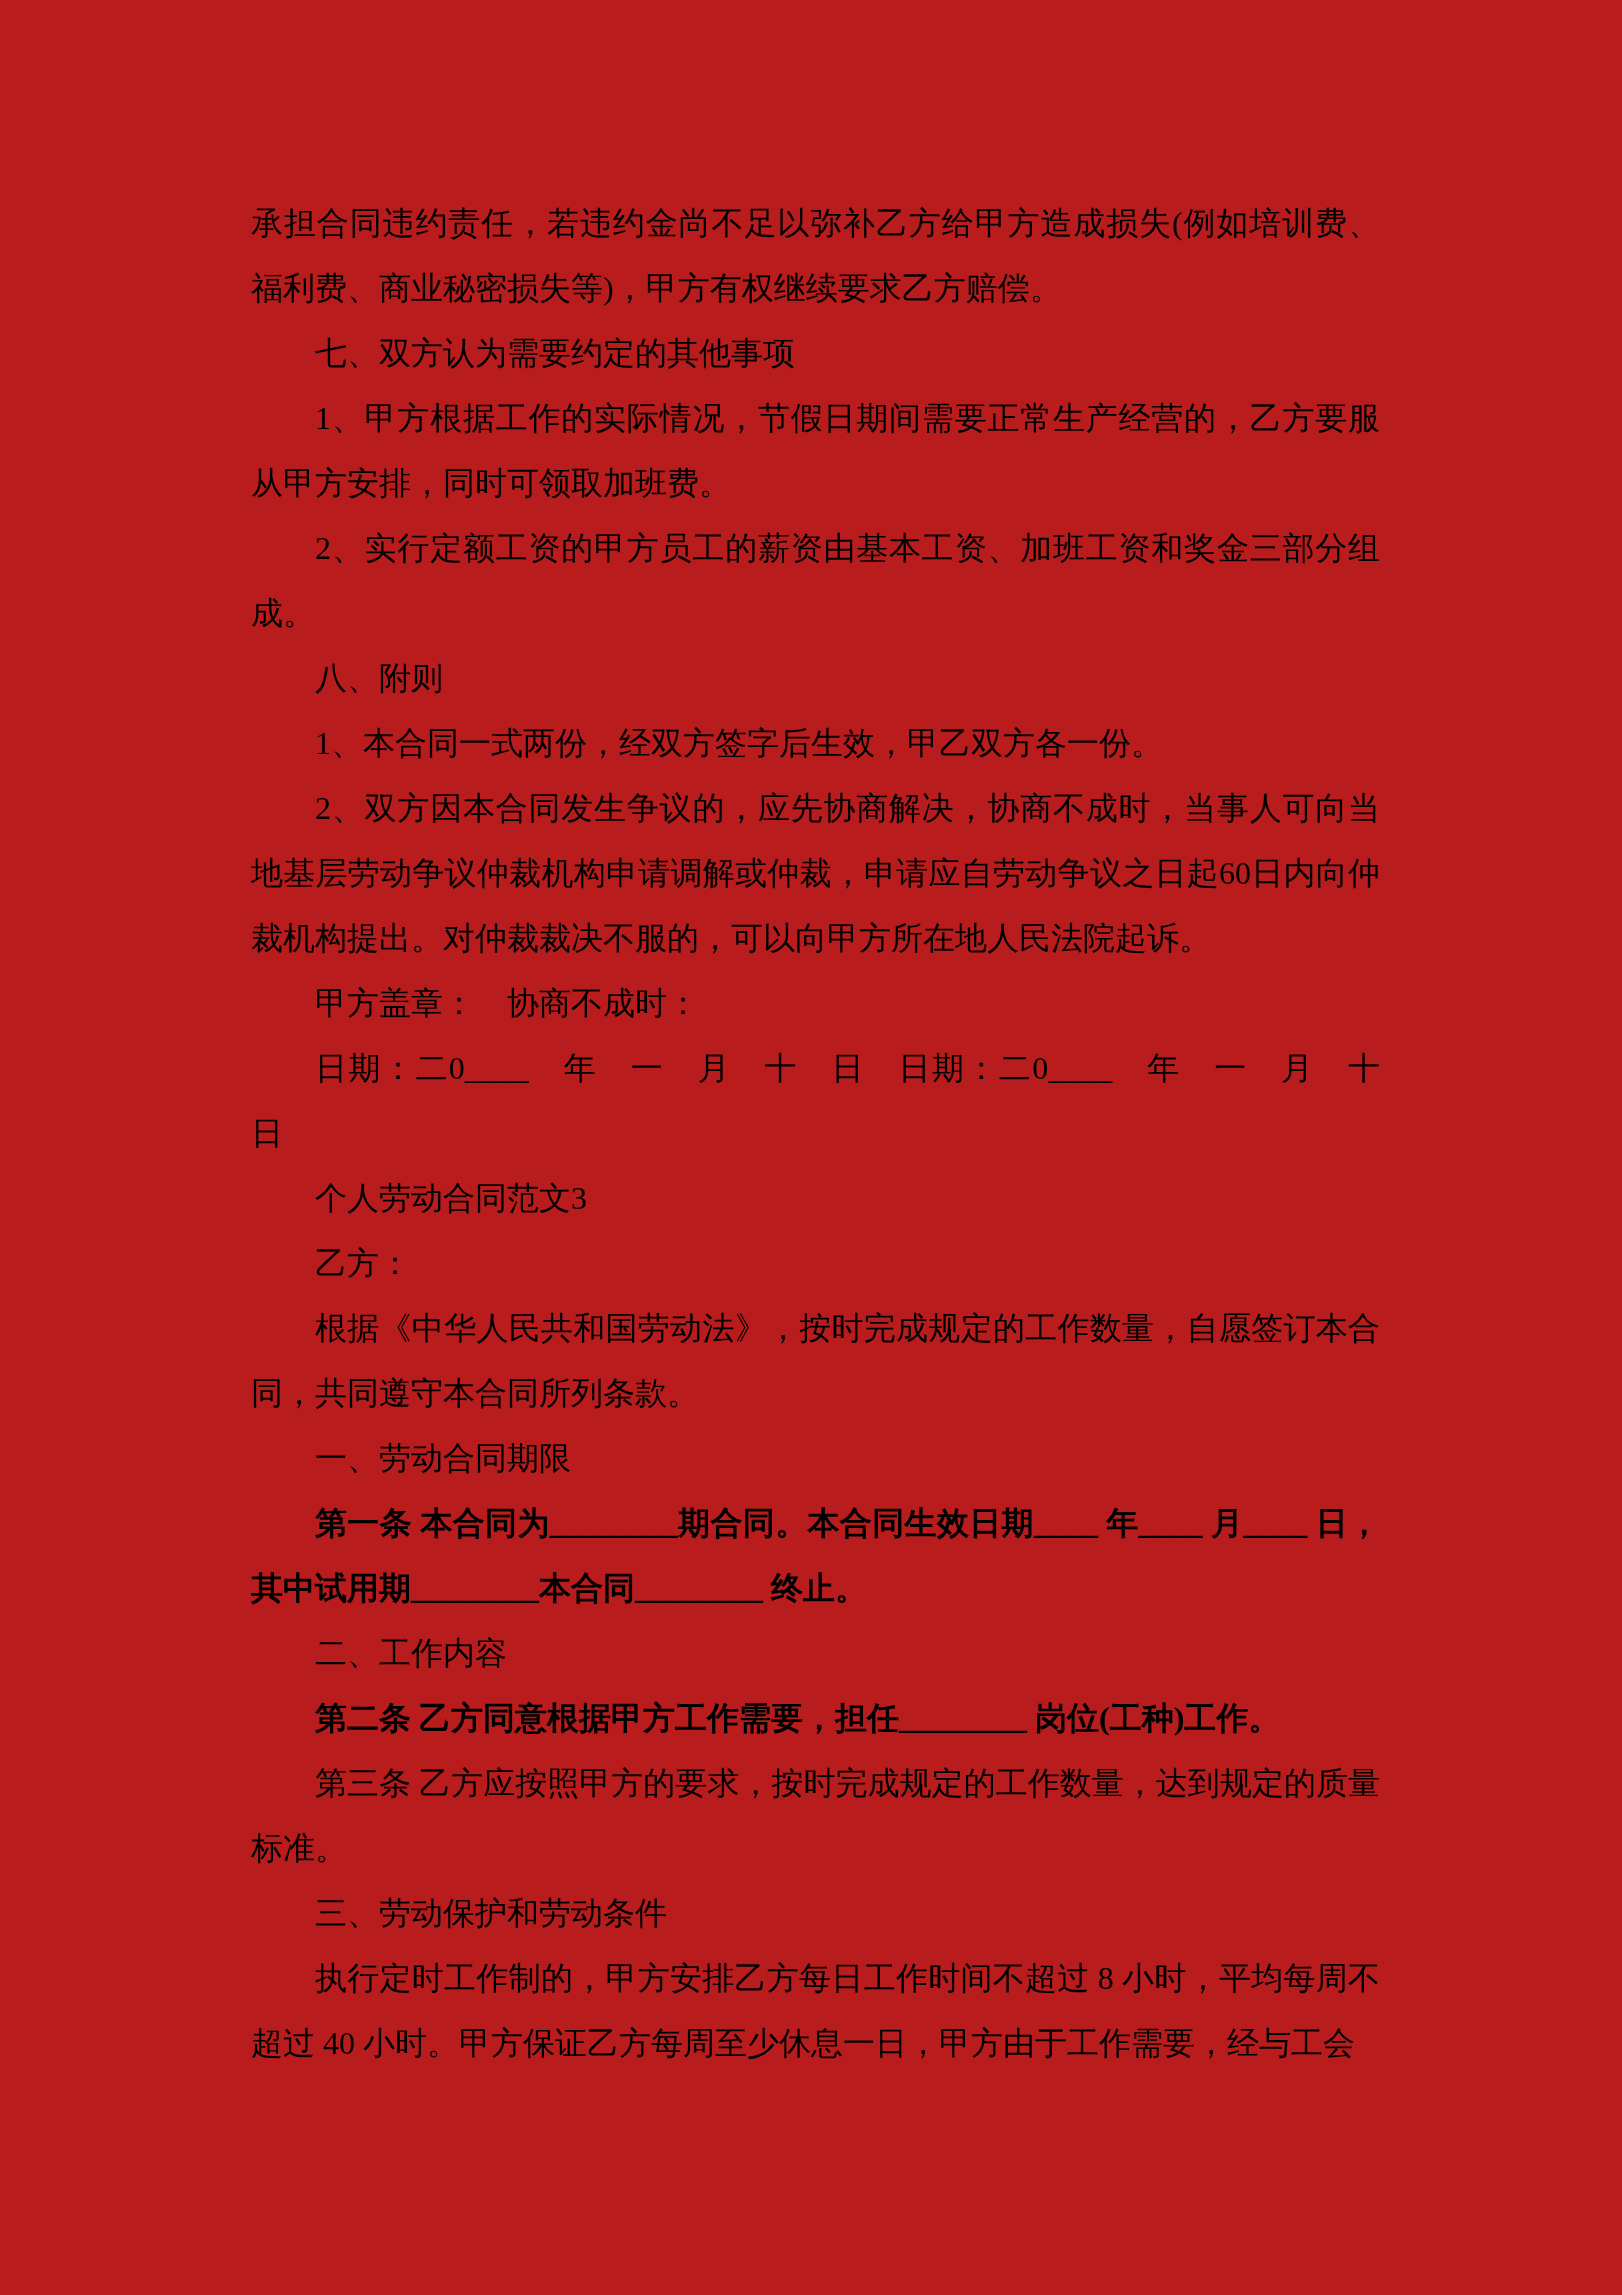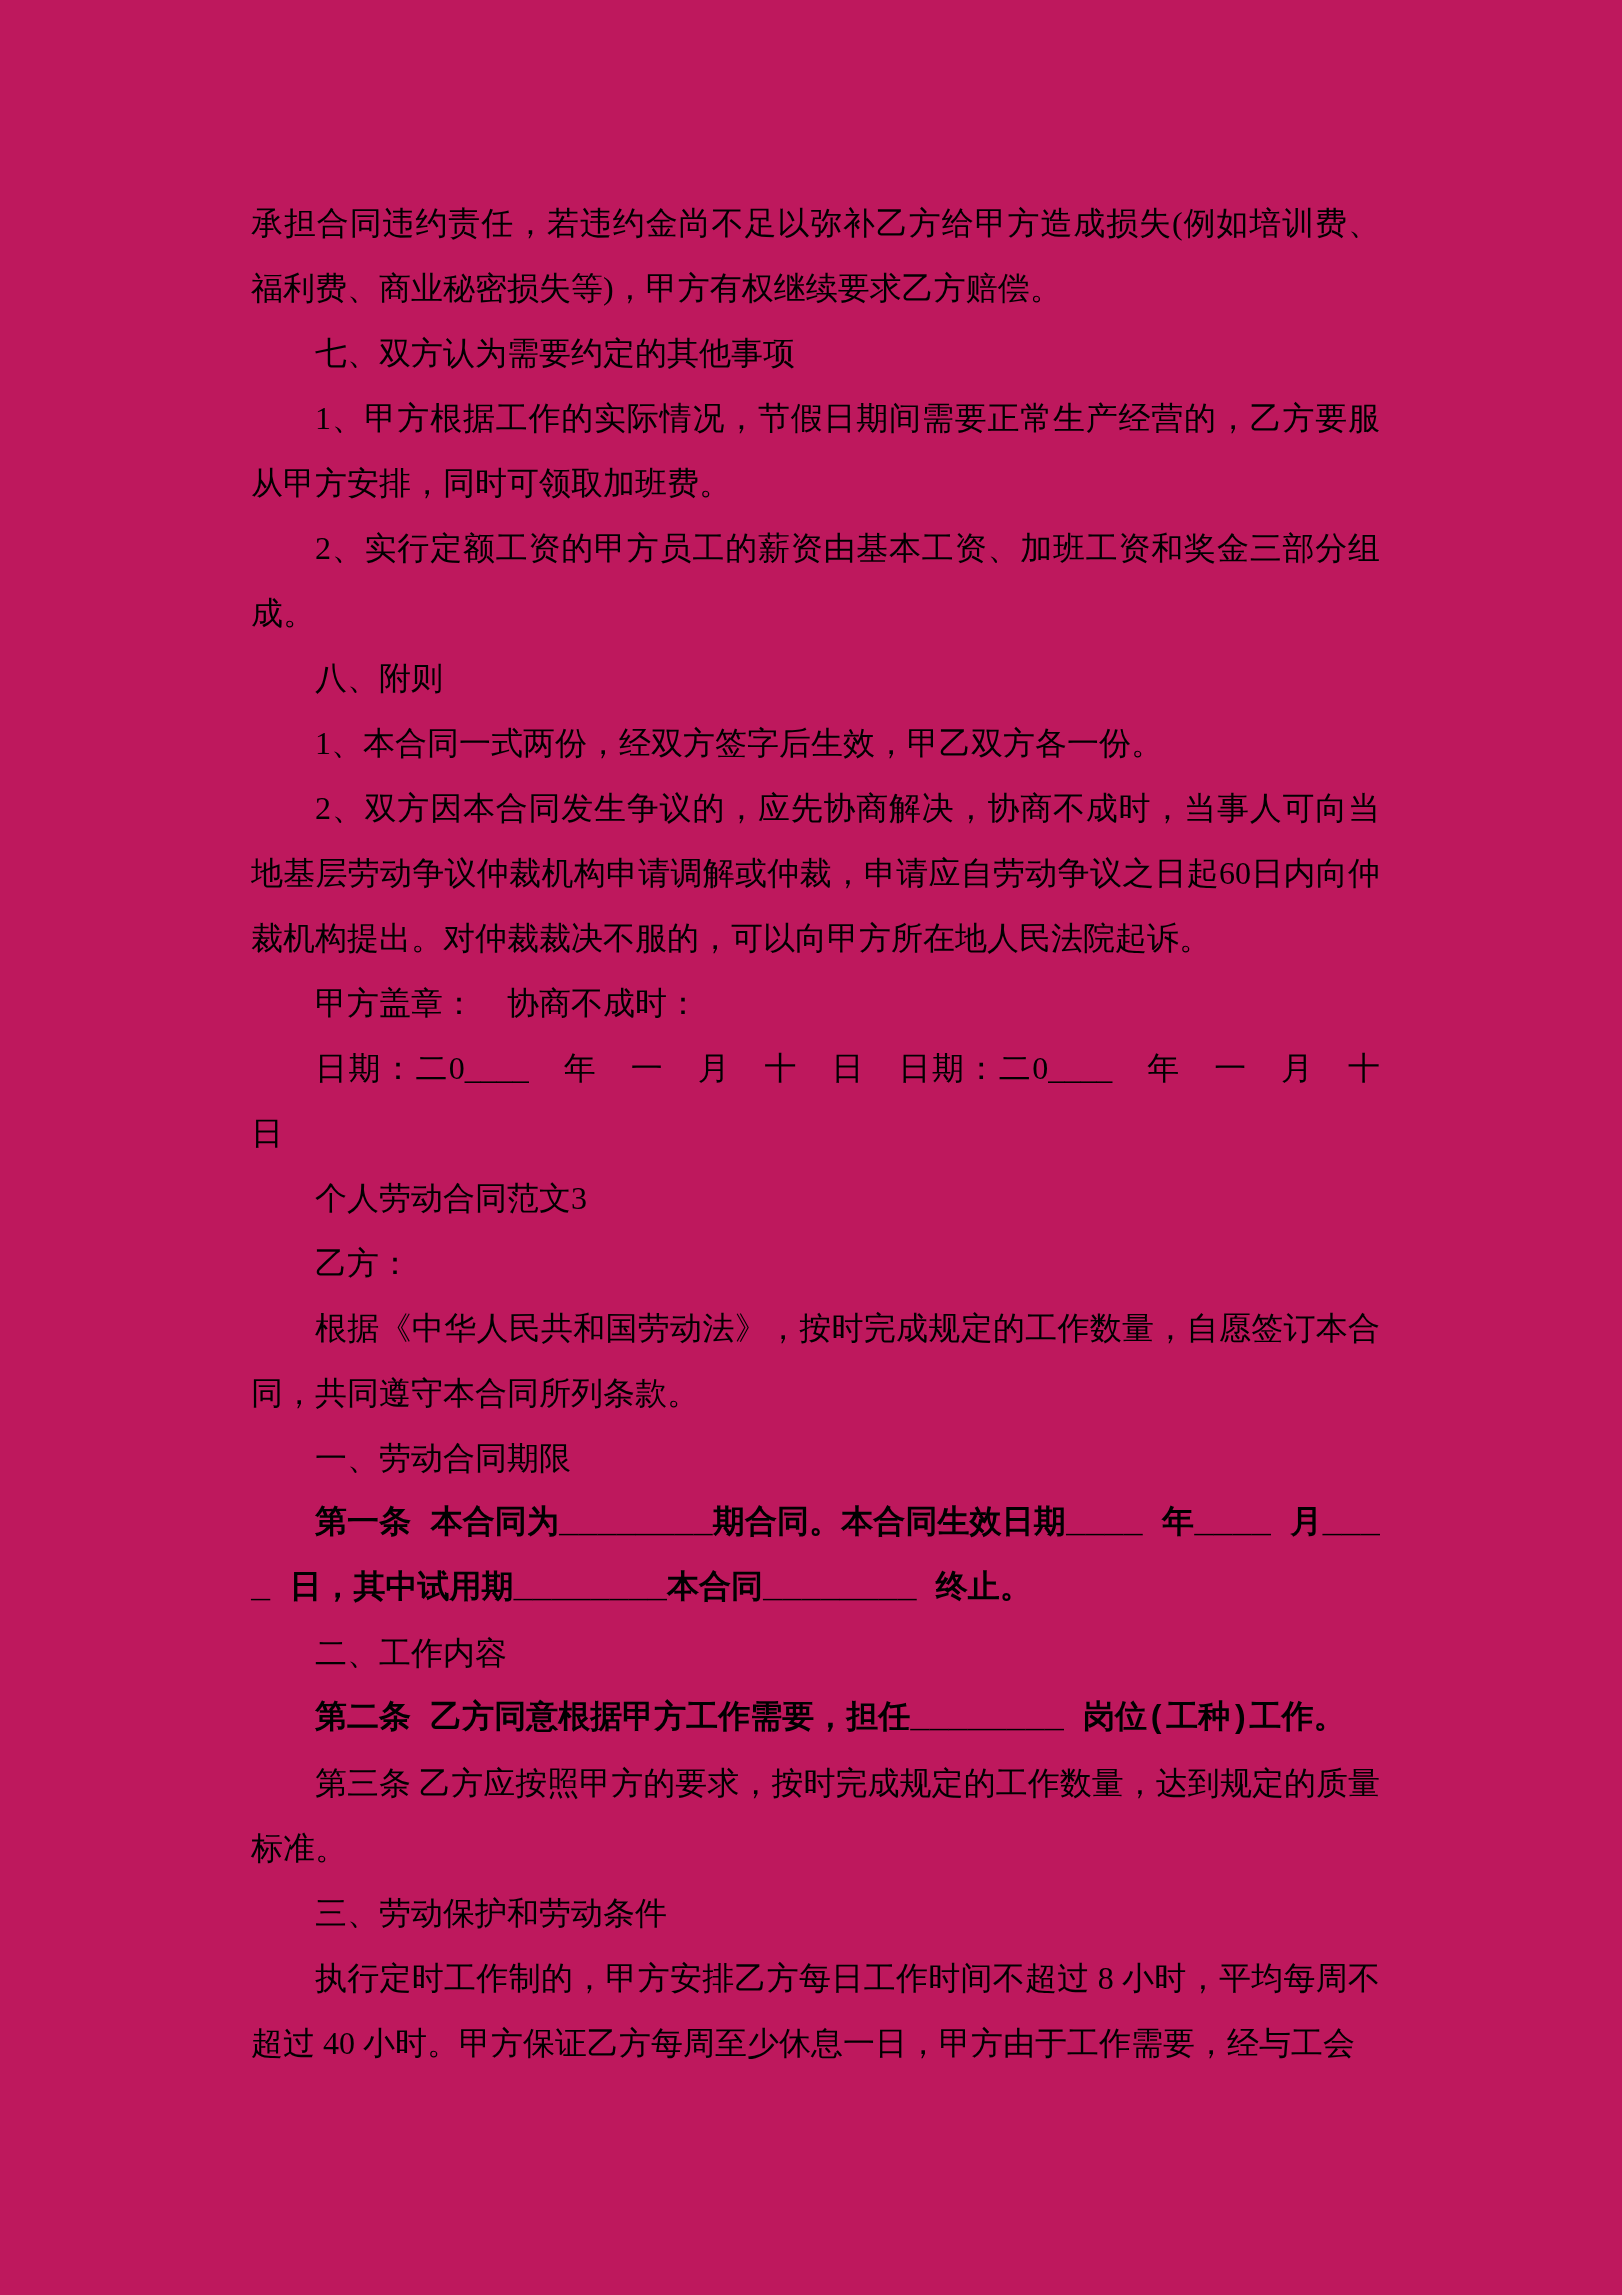--- a/index.html
+++ b/index.html
@@ -10,40 +10,39 @@
   body {
     width: 1623px;
     height: 2295px;
     position: relative;
     overflow: hidden;
   }
   .page {
     box-sizing: border-box;
     width: 1623px;
     height: 2295px;
-    background: #be185d;
+    background: #b91c1c;
     padding: 191px 243px 8px 251px;
     font-family: "Liberation Serif", "DejaVu Serif", serif;
     font-size: 32px;
     color: #000000;
   }
   .doc-body p.para {
     margin: 0;
     padding: 0;
     line-height: 65px;
     text-align: justify;
     white-space: pre-wrap;
     word-break: break-all;
   }
   .doc-body p.para.indent {
     text-indent: 64px;
   }
   .doc-body p.para.bold {
     font-weight: bold;
-    font-family: Liberation Mono, monospace;
   }
 </style>
 </head>
 <body>
 
 <div class="page">
   <div class="doc-body" id="paragraphs">
       <p class="para">承担合同违约责任，若违约金尚不足以弥补乙方给甲方造成损失(例如培训费、福利费、商业秘密损失等)，甲方有权继续要求乙方赔偿。</p>
       <p class="para indent">七、双方认为需要约定的其他事项</p>
       <p class="para indent">1、甲方根据工作的实际情况，节假日期间需要正常生产经营的，乙方要服从甲方安排，同时可领取加班费。</p>

